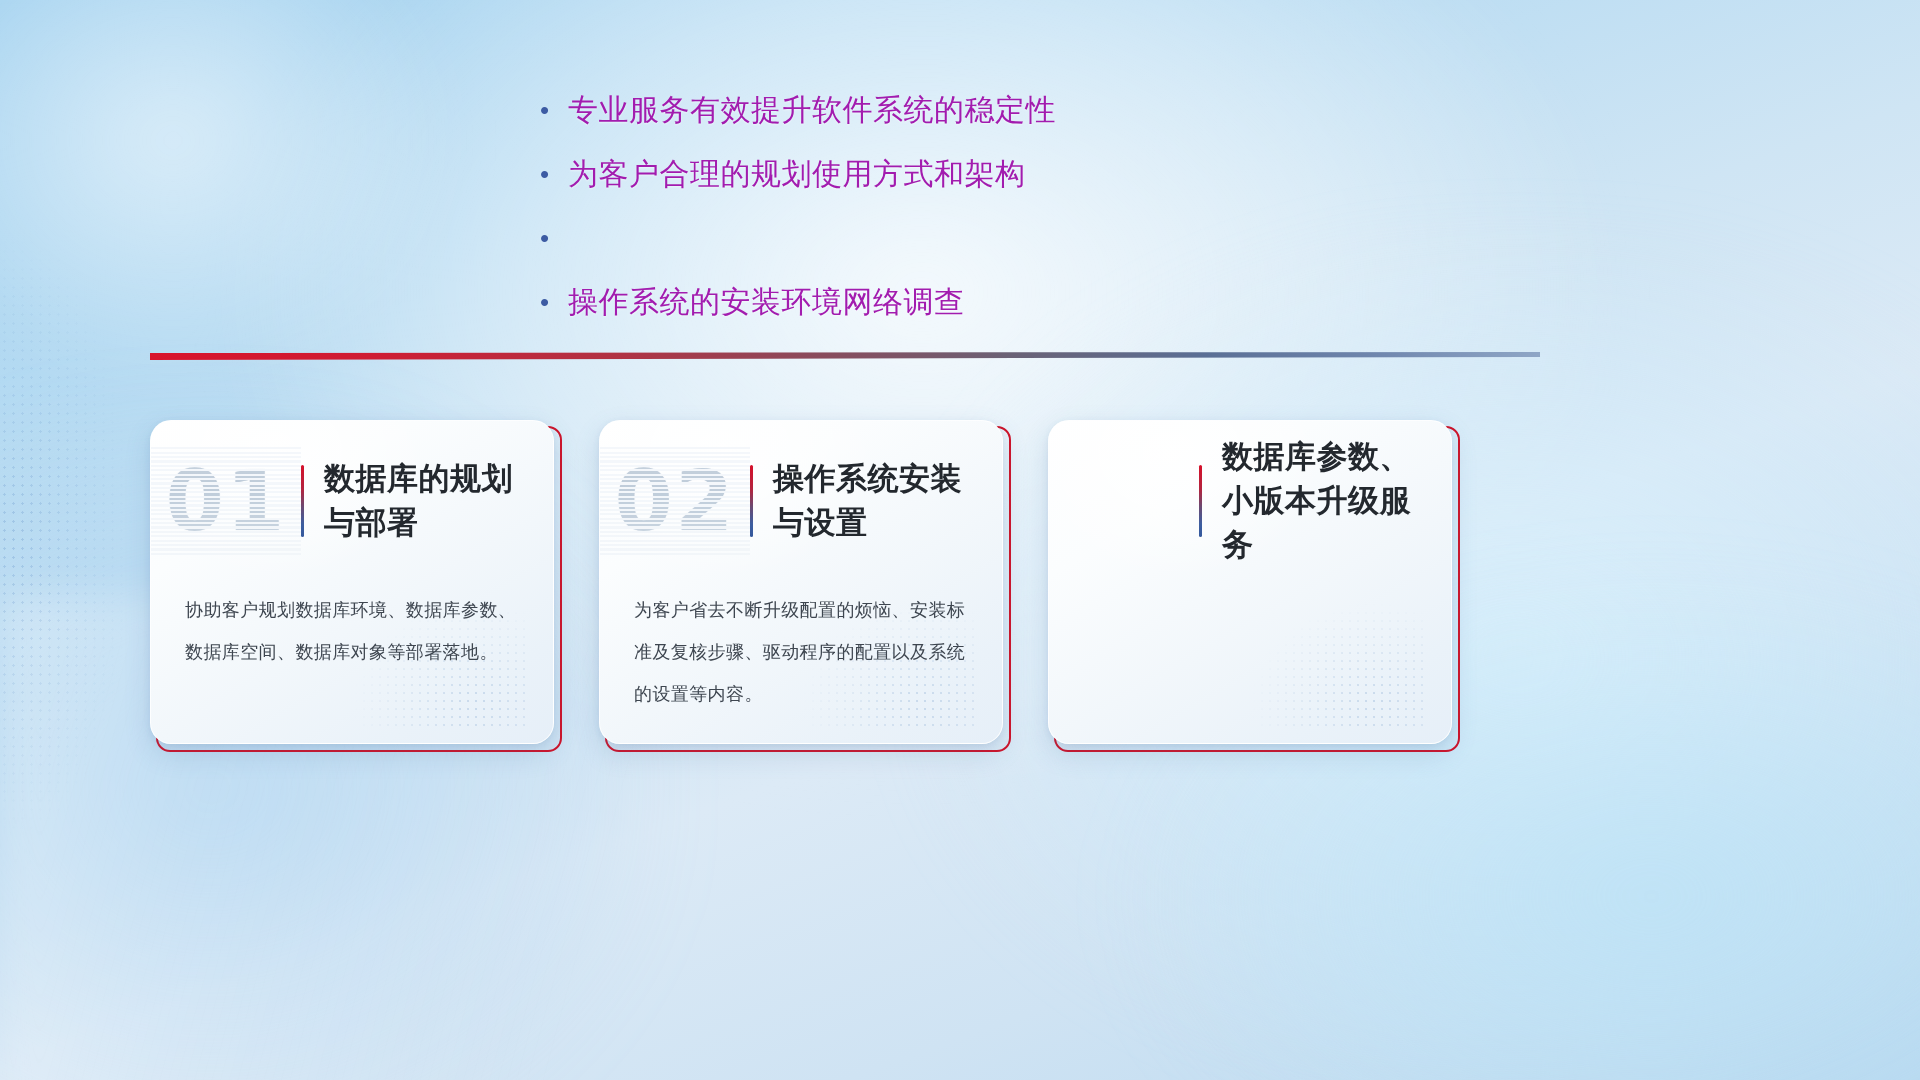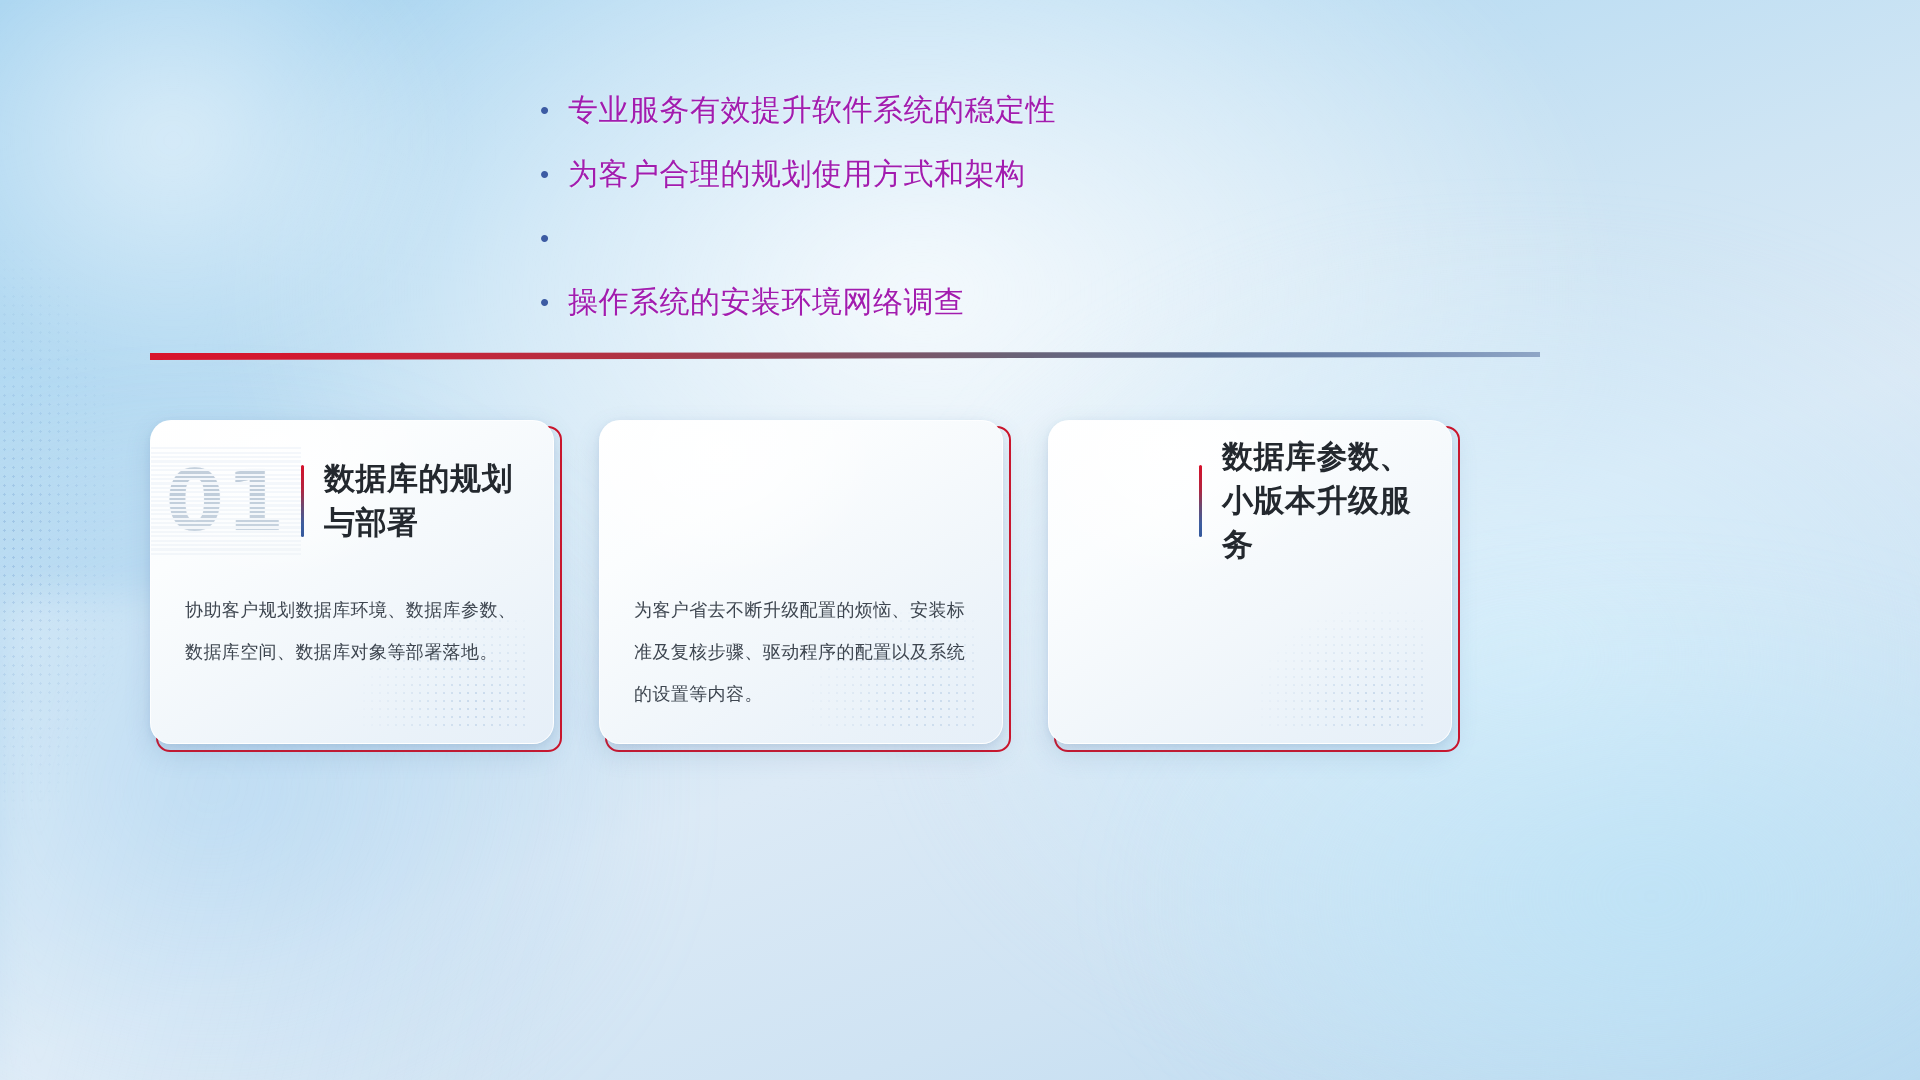--- a/index.html
+++ b/index.html
@@ -163,20 +163,28 @@
       </div>
       <div class="card-body">协助客户规划数据库环境、数据库参数、数据库空间、数据库对象等部署落地。</div>
     </div>
   </div>
 
   <div class="card-wrap">
     <div class="card-outline"></div>
     <div class="card">
       <div class="card-sheen"></div>
       <div class="card-dots"></div>
+      <div class="card-head">
+        <div class="card-num">
+          <span>02</span>
+          <div class="num-stripes"></div>
+        </div>
+        <div class="card-sep"></div>
+        <div class="card-title">操作系统安装与设置</div>
+      </div>
       <div class="card-body">为客户省去不断升级配置的烦恼、安装标准及复核步骤、驱动程序的配置以及系统的设置等内容。</div>
     </div>
   </div>
 
   <div class="card-wrap">
     <div class="card-outline"></div>
     <div class="card">
       <div class="card-sheen"></div>
       <div class="card-dots"></div>
       <div class="card-head">

